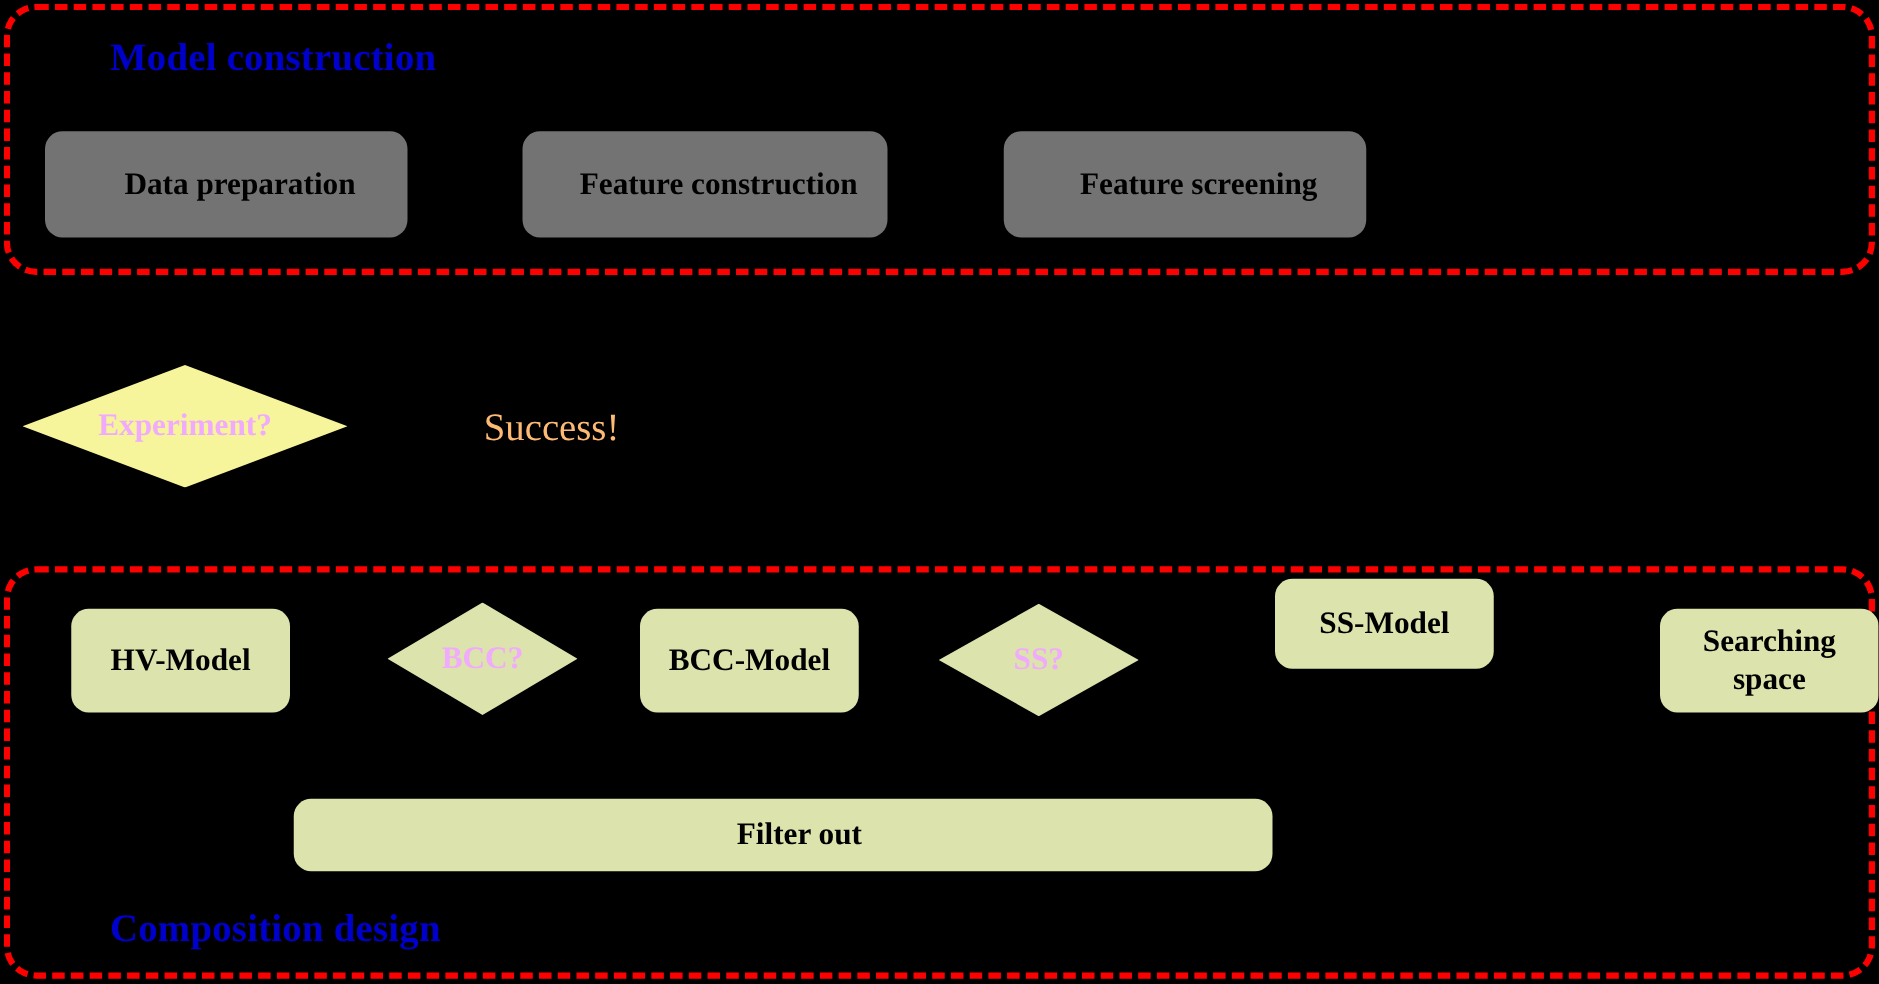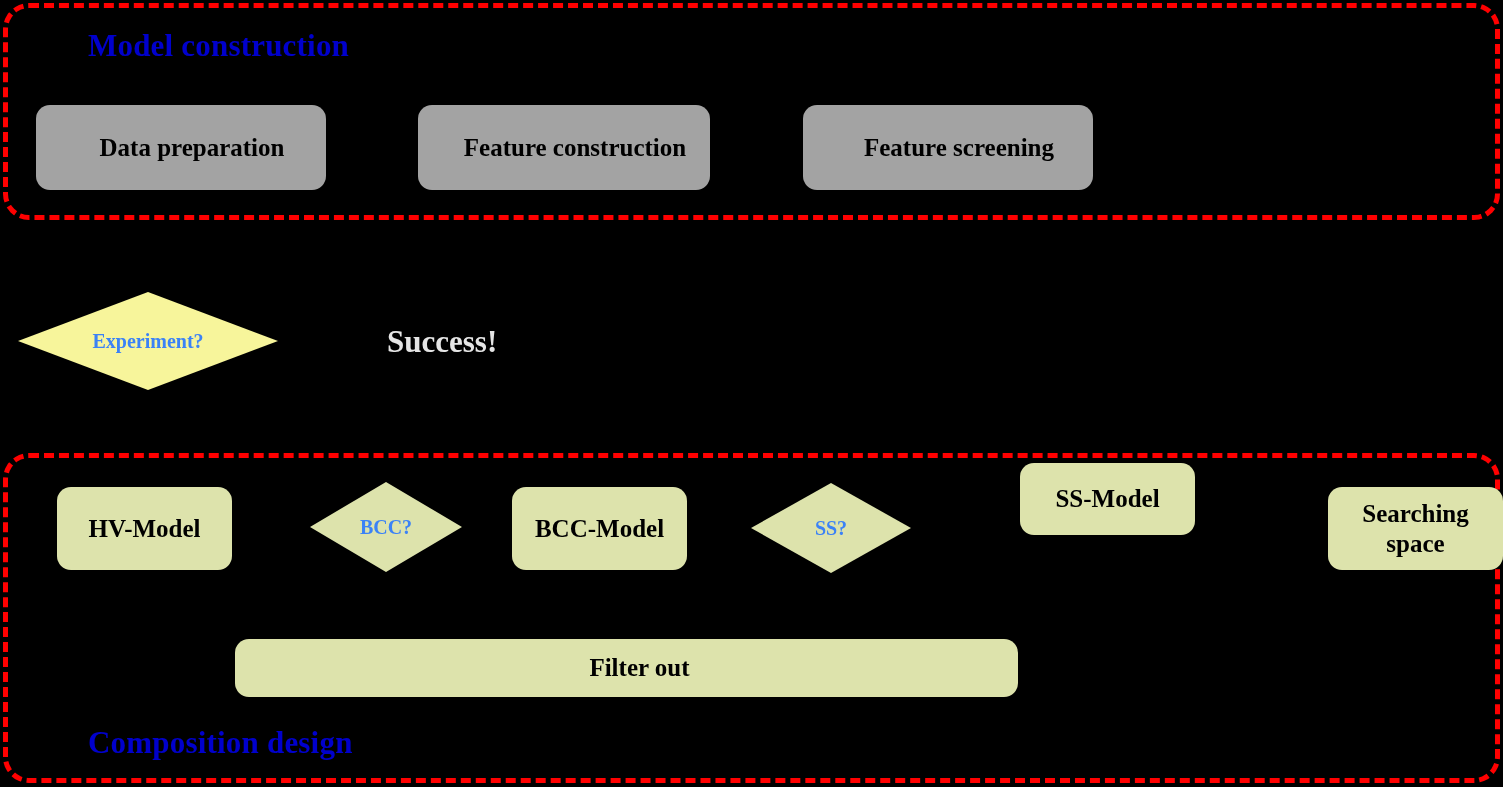--- a/index.html
+++ b/index.html
@@ -44,53 +44,53 @@
     display: flex;
     align-items: center;
     justify-content: center;
     text-align: center;
     color: #000000;
     font-weight: bold;
     font-size: 25px;
     line-height: 1.12;
     padding: 2px 6px;
   }
-  .proc-box.peach { background: #a3a3a3; padding-left: 28px; }
+  .proc-box.peach { background: #737373; padding-left: 28px; }
   .proc-box.green { background: #DDE3AC; }
 
   
   .diamond-wrap {
     position: absolute;
   }
   .diamond-shape {
     position: absolute;
     left: 0; top: 0;
     width: 100%;
     height: 100%;
   }
   .diamond-label {
     position: absolute;
     left: 0; top: 0;
     width: 100%;
     height: 100%;
     display: flex;
     align-items: center;
     justify-content: center;
-    color: #3b82f6;
+    color: #f0abfc;
     font-weight: bold;
-    font-size: 20px;
+    font-size: 25px;
     white-space: nowrap;
     pointer-events: none;
   }
 
   
   .annotation {
     position: absolute;
-    color: #e5e5e5;
-    font-weight: bold;
+    color: #fdba74;
+    font-weight: normal;
     font-size: 31px;
     white-space: nowrap;
     line-height: 1;
   }
 </style>
 </head>
 <body>
 
 <div id="canvas">
 

